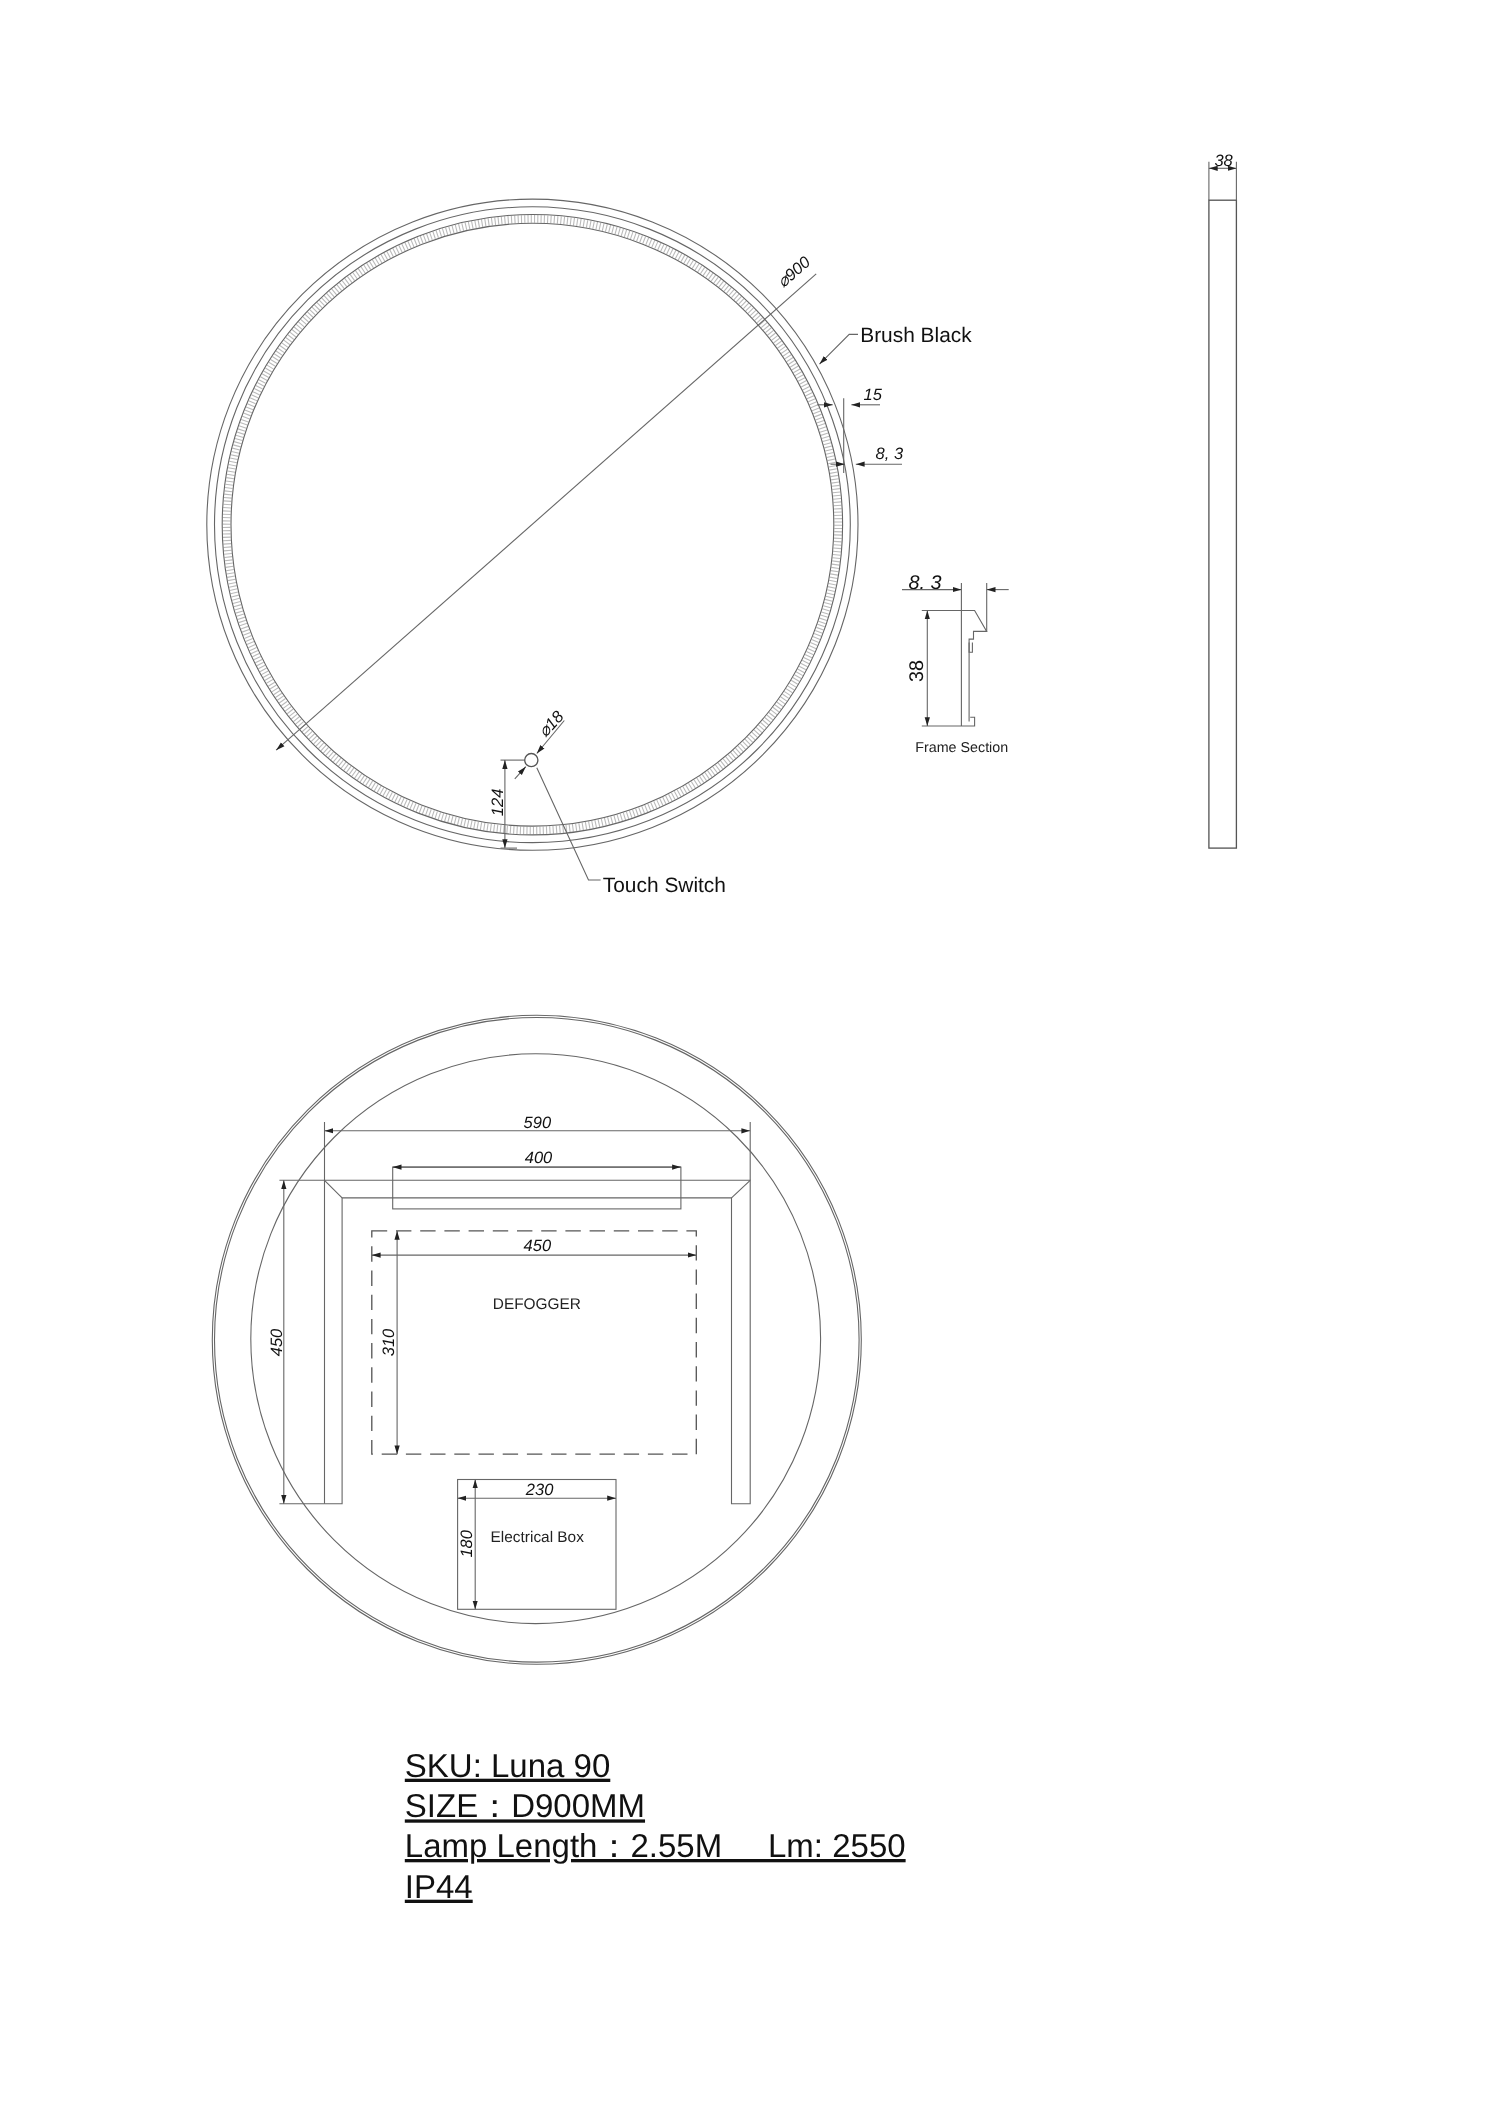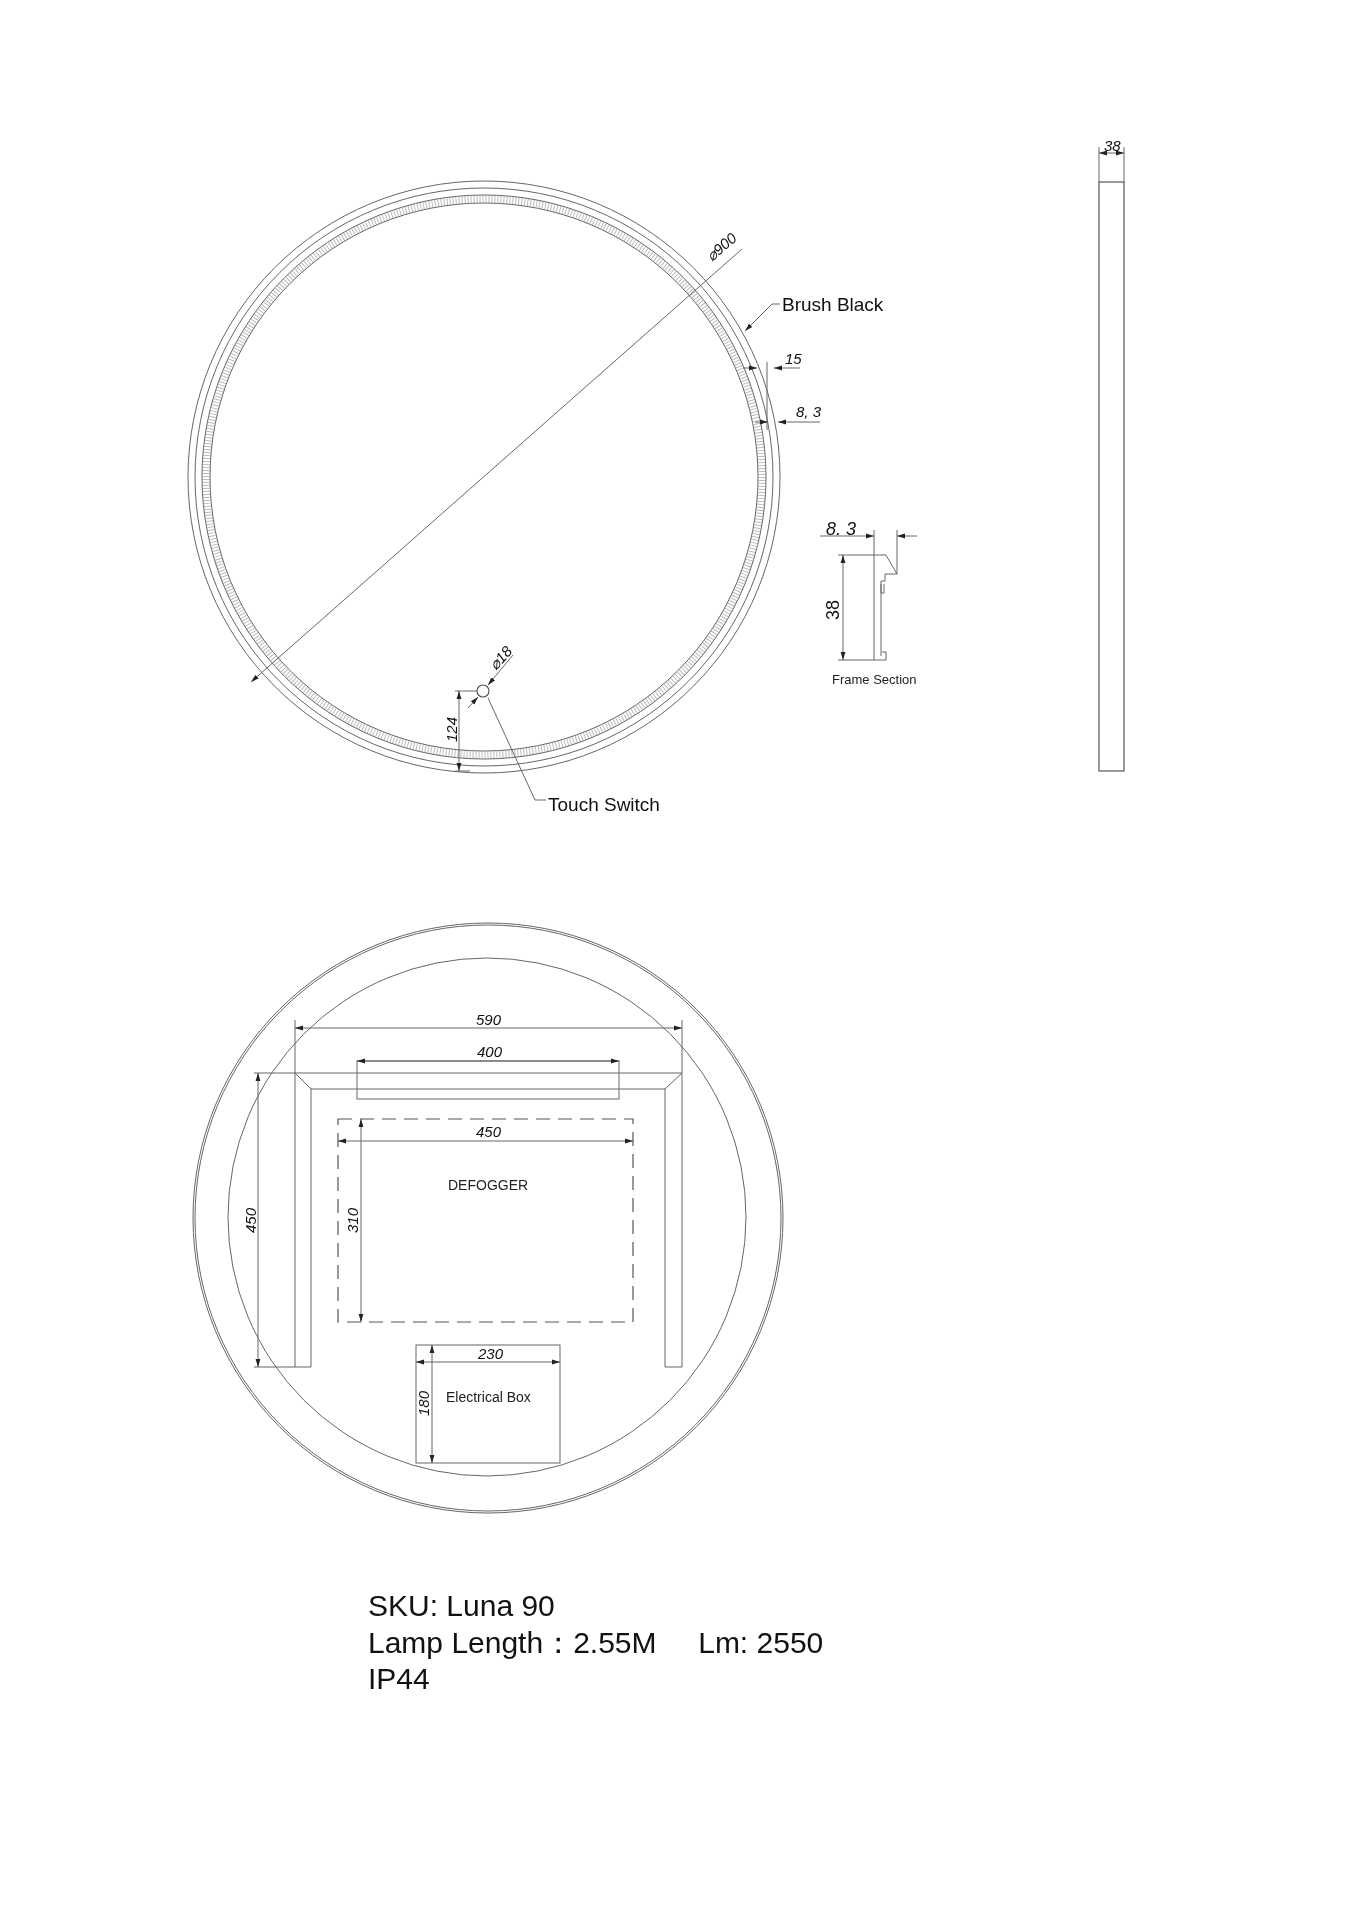--- a/index.html
+++ b/index.html
@@ -5,21 +5,21 @@
   html, body { margin: 0; padding: 0; background: #ffffff; }
   body { width: 1358px; height: 1920px; position: relative; overflow: hidden; }
   svg { position: absolute; left: 0; top: 0; }
   .ln { stroke: #555; stroke-width: 1.2; fill: none; }
   .ln-thin { stroke: #666; stroke-width: 1; fill: none; }
   .dash { stroke: #555; stroke-width: 1.2; fill: none; stroke-dasharray: 14 8; }
   .dimtxt { font-family: "Liberation Sans", sans-serif; font-style: italic; font-size: 15px; fill: #111; }
   .label { font-family: "Liberation Sans", sans-serif; font-size: 19px; fill: #111; }
   .small { font-family: "Liberation Sans", sans-serif; font-size: 14px; fill: #222; }
   .stip { stroke: #bbb; stroke-width: 7; fill: none; stroke-dasharray: 1 2; }
-  .specs { position: absolute; left: 368px; top: 1588px; font-family: "Liberation Sans", sans-serif; font-size: 30px; line-height: 36.5px; color: #111; }
+  .specs { position: absolute; left: 368px; top: 1588px; font-family: "Liberation Sans", sans-serif; font-size: 30px; line-height: 36.5px; color: #111; text-decoration: underline; }
   .specs div { white-space: pre; }
 </style>
 </head>
 <body>
 
 <svg width="1358" height="1920" viewBox="0 0 1358 1920">
   <defs>
     <marker id="arr" viewBox="0 0 10 10" refX="10" refY="5" markerWidth="8" markerHeight="8" orient="auto-start-reverse">
       <path d="M0,2 L10,5 L0,8 z" fill="#222"></path>
     </marker>
@@ -116,15 +116,16 @@
     <line x1="416" y1="1362" x2="560" y2="1362" class="ln-thin" marker-start="url(#arr)" marker-end="url(#arr)"></line>
     <text x="478" y="1359" class="dimtxt">230</text>
     <line x1="432" y1="1345" x2="432" y2="1463" class="ln-thin" marker-start="url(#arr)" marker-end="url(#arr)"></line>
     <text class="dimtxt" transform="translate(429,1416) rotate(-90)">180</text>
     <text x="446" y="1402" class="small">Electrical Box</text>
   </g>
 </svg>
 
 <div class="specs">
   <div>SKU: Luna 90</div>
+  <div>SIZE：D900MM</div>
   <div>Lamp Length：2.55M     Lm: 2550</div>
   <div>IP44</div>
 </div>
 
 </body></html>

